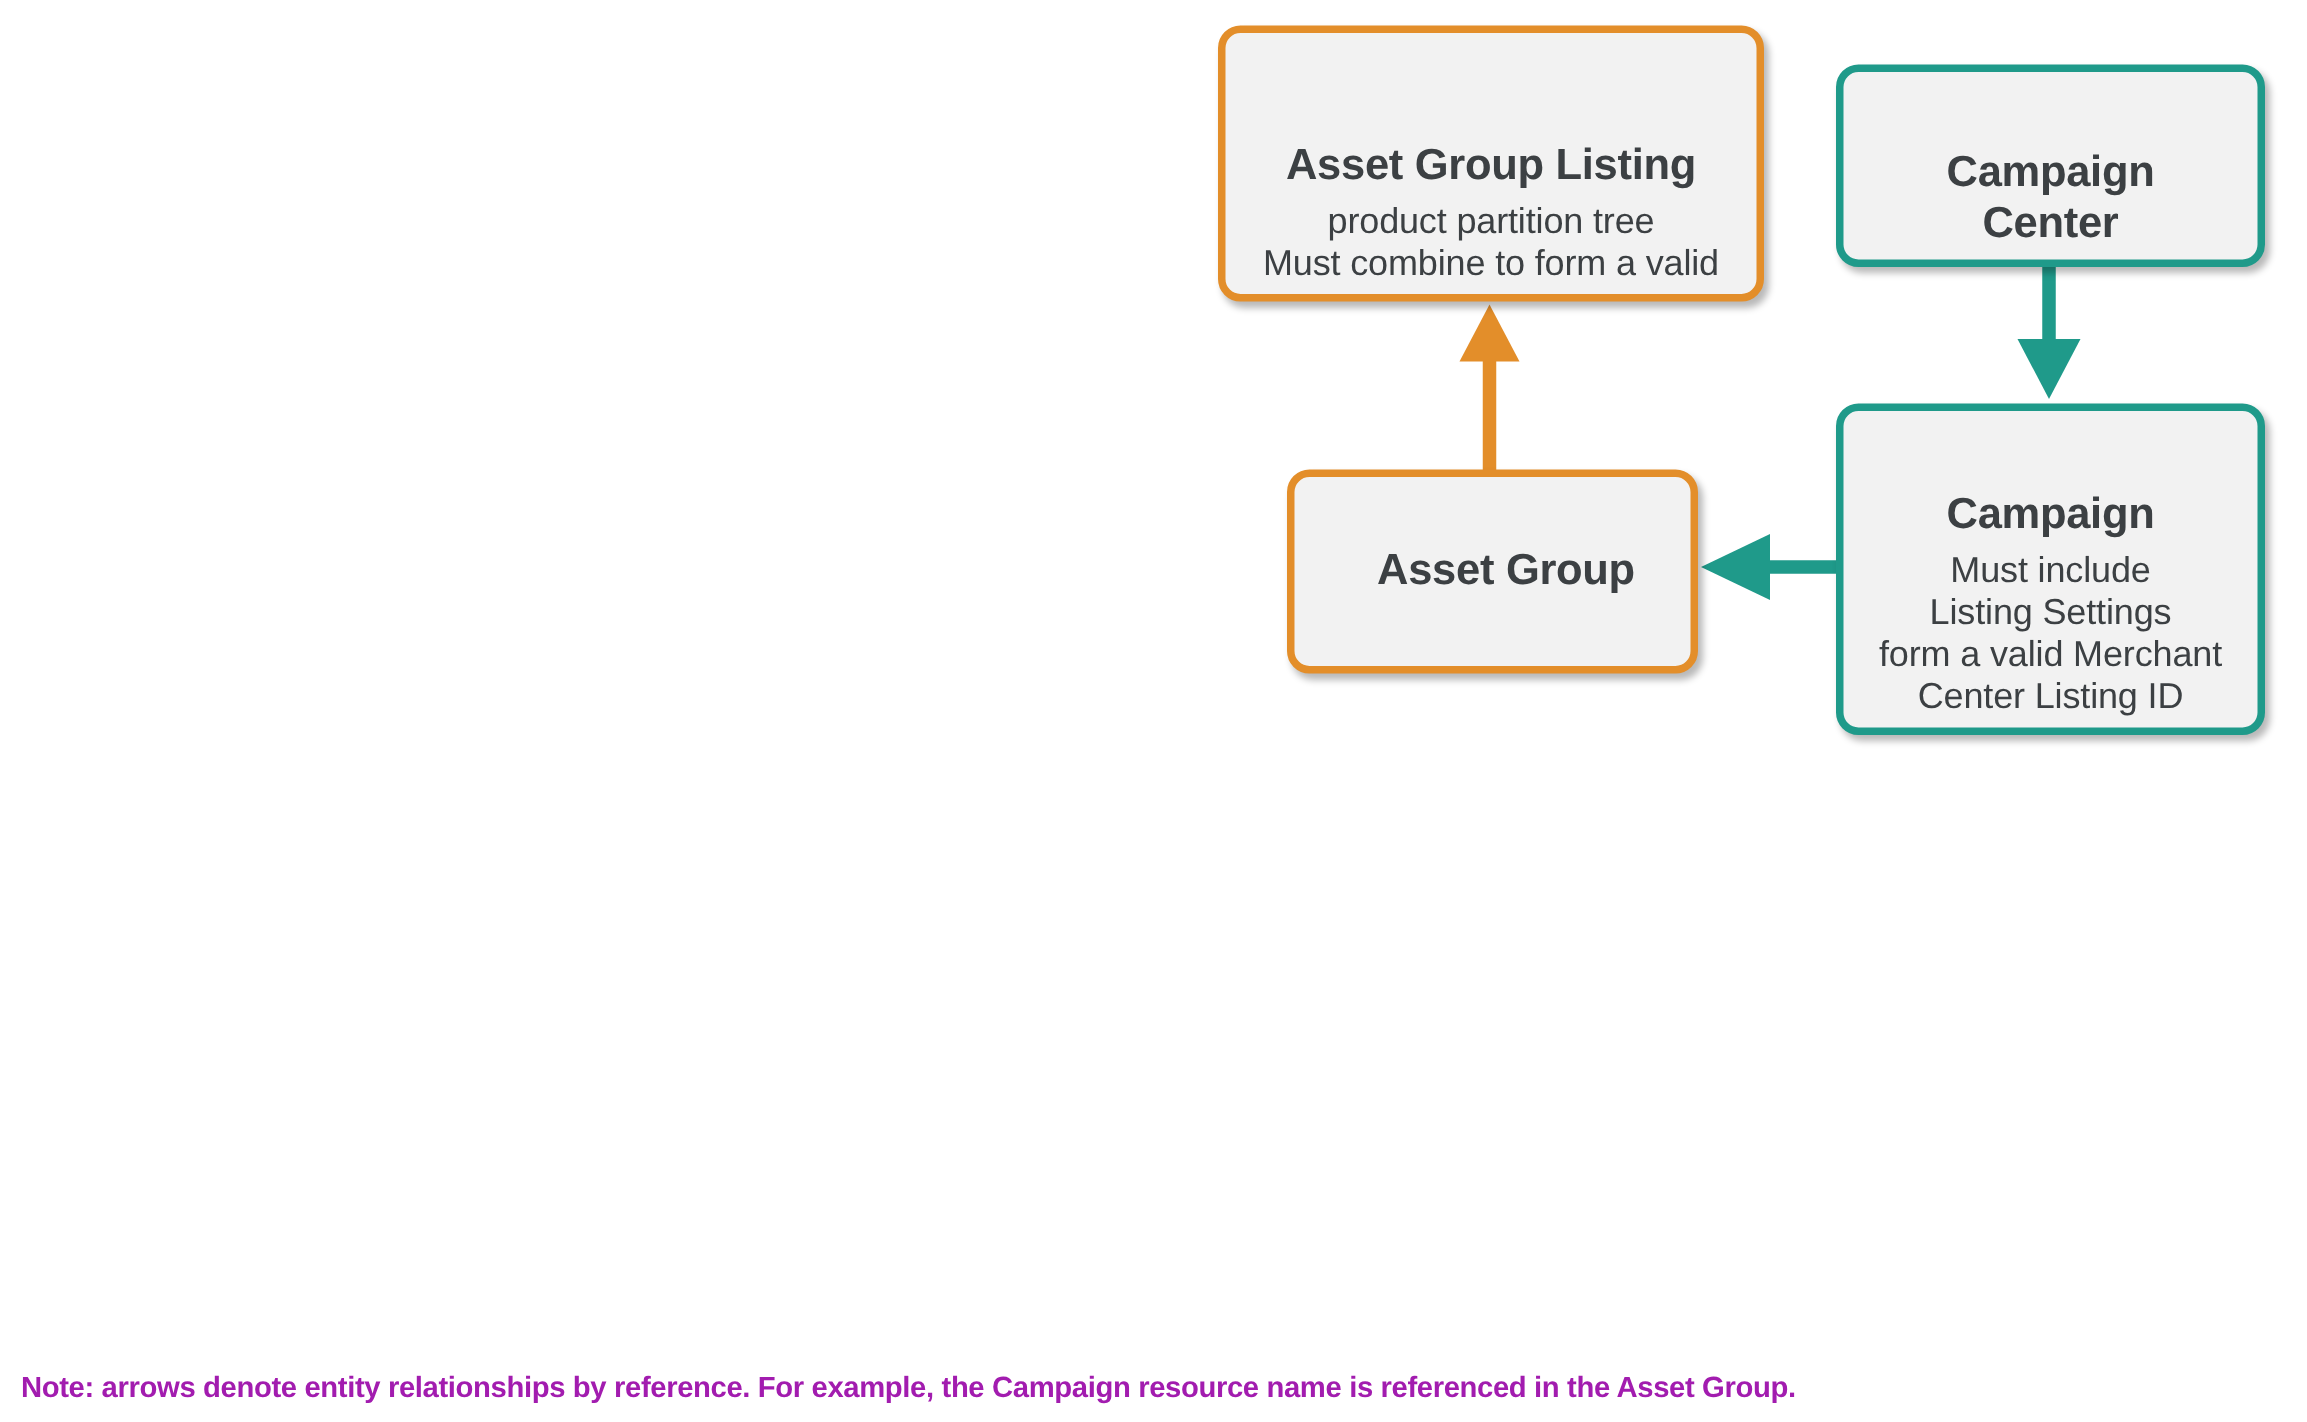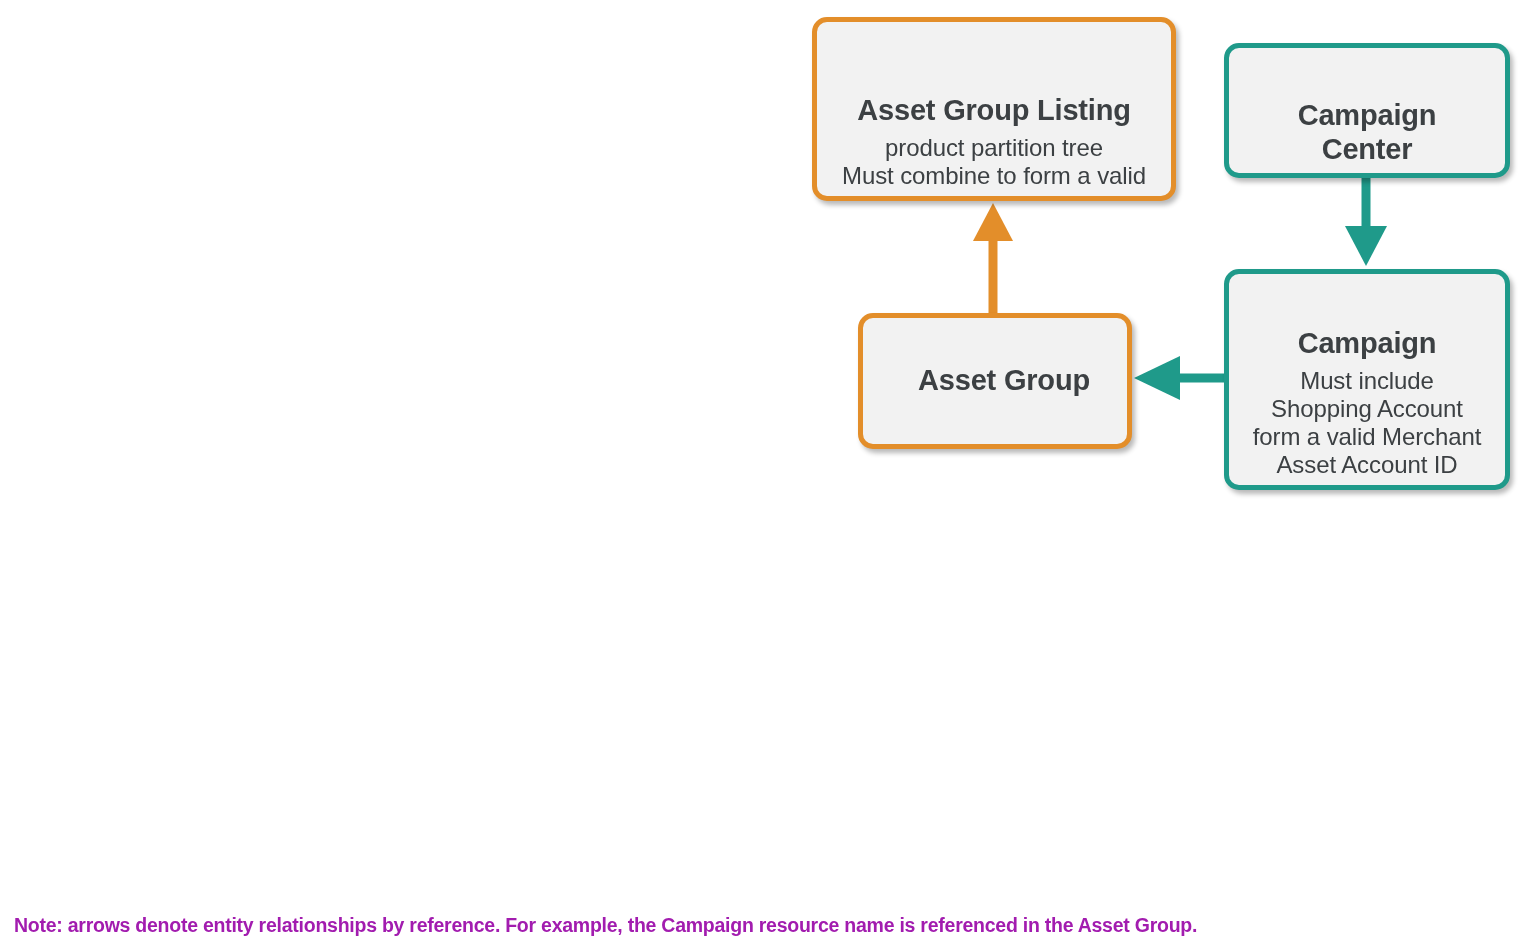--- a/index.html
+++ b/index.html
@@ -141,21 +141,21 @@
       <div>Asset Group</div>
     </div>
   </div>
 
   <div class="node" id="node-campaign" style="border-color:#1F9A8A;">
     <div class="node-title">
       <div>Campaign</div>
     </div>
     <div class="node-subtitle">
       <div>Must include</div>
-      <div>Shopping Account</div>
+      <div>Listing Settings</div>
       <div>form a valid Merchant</div>
-      <div>Asset Account ID</div>
+      <div>Center Listing ID</div>
     </div>
   </div>
 
   <div id="footer-note">Note: arrows denote entity relationships by reference. For example, the Campaign resource name is referenced in the Asset Group.</div>
 
 </div>
 
 </body></html>

